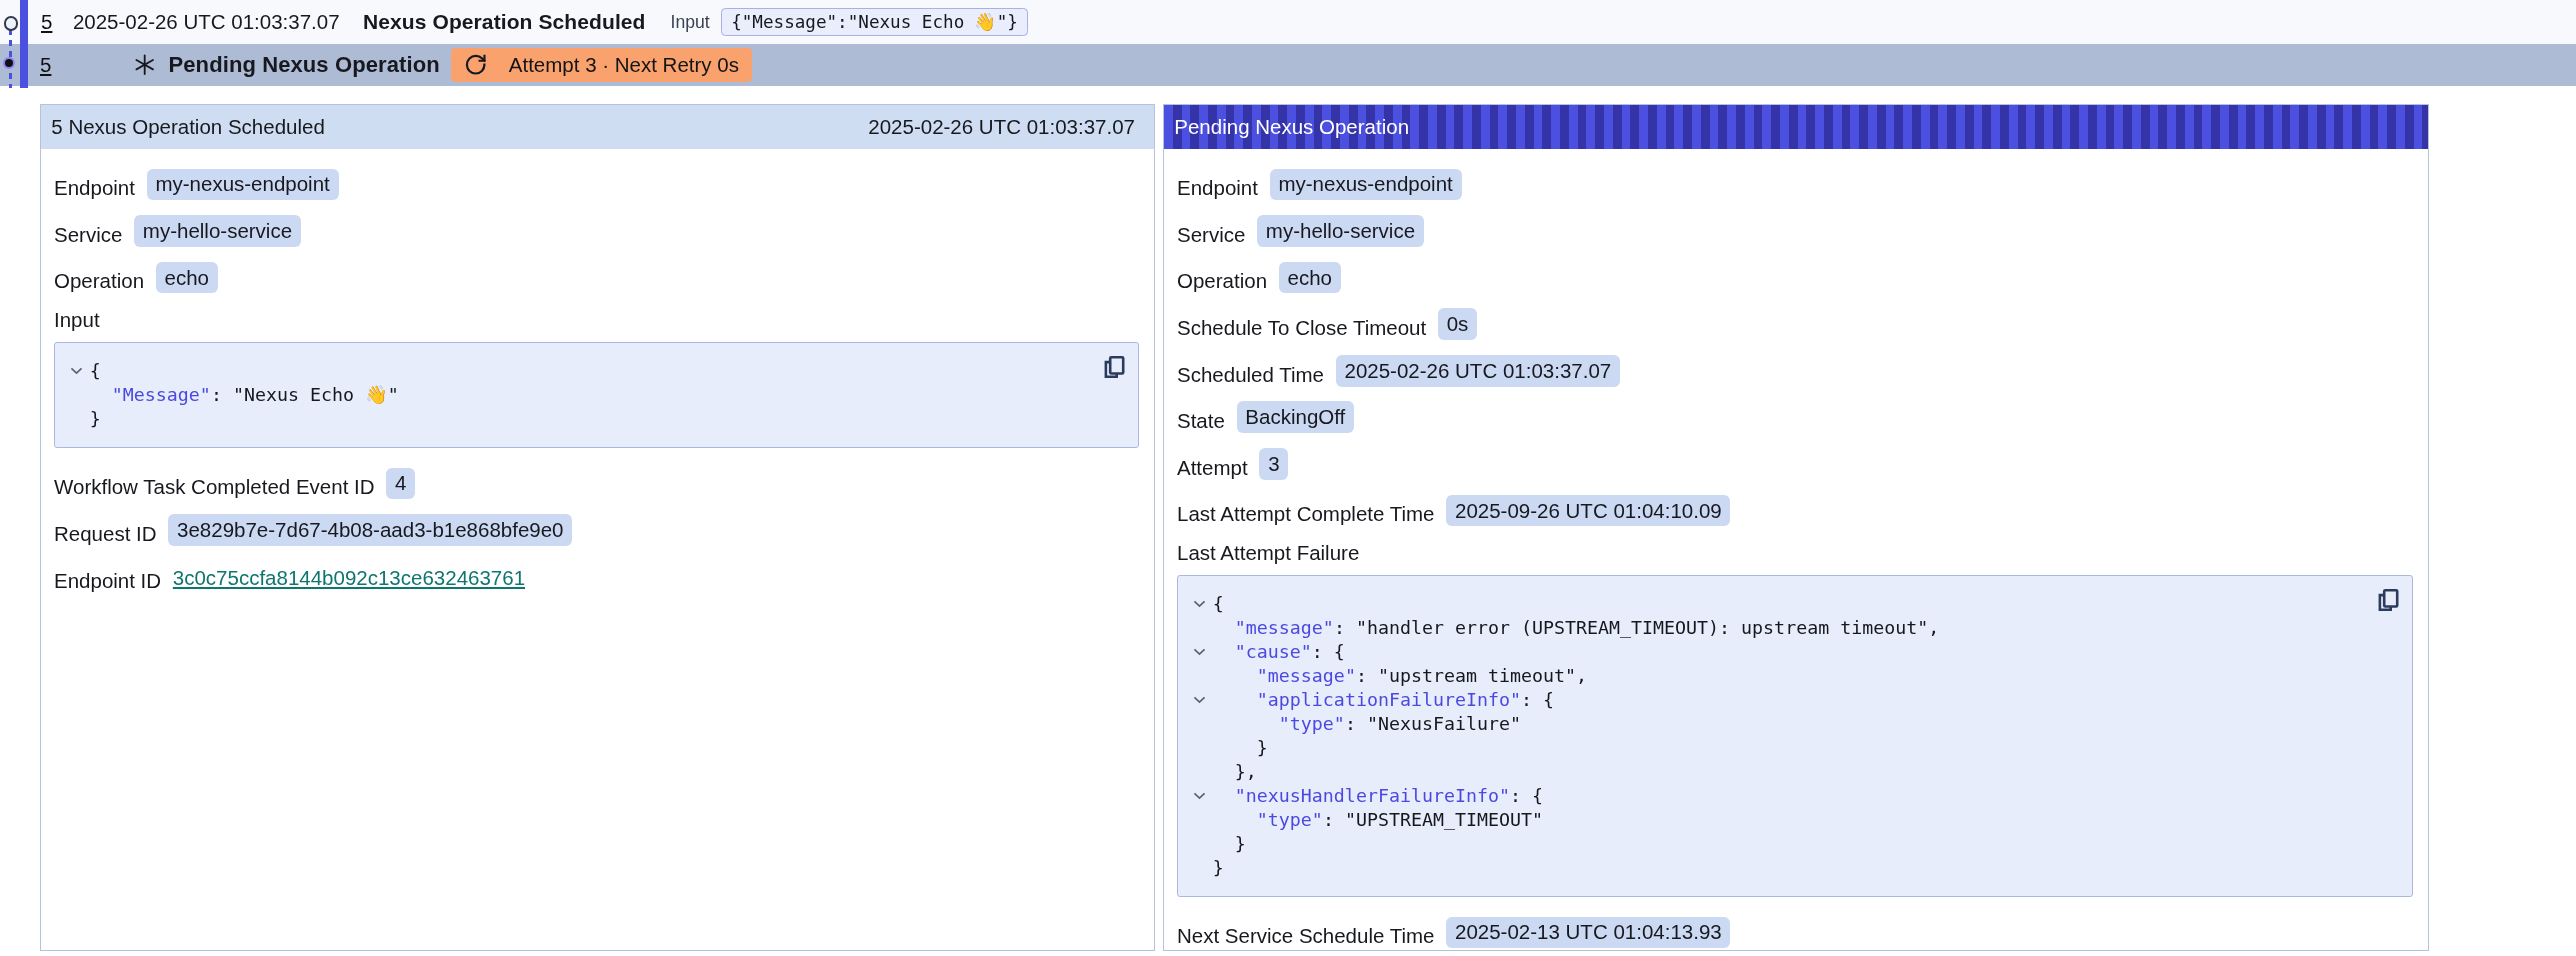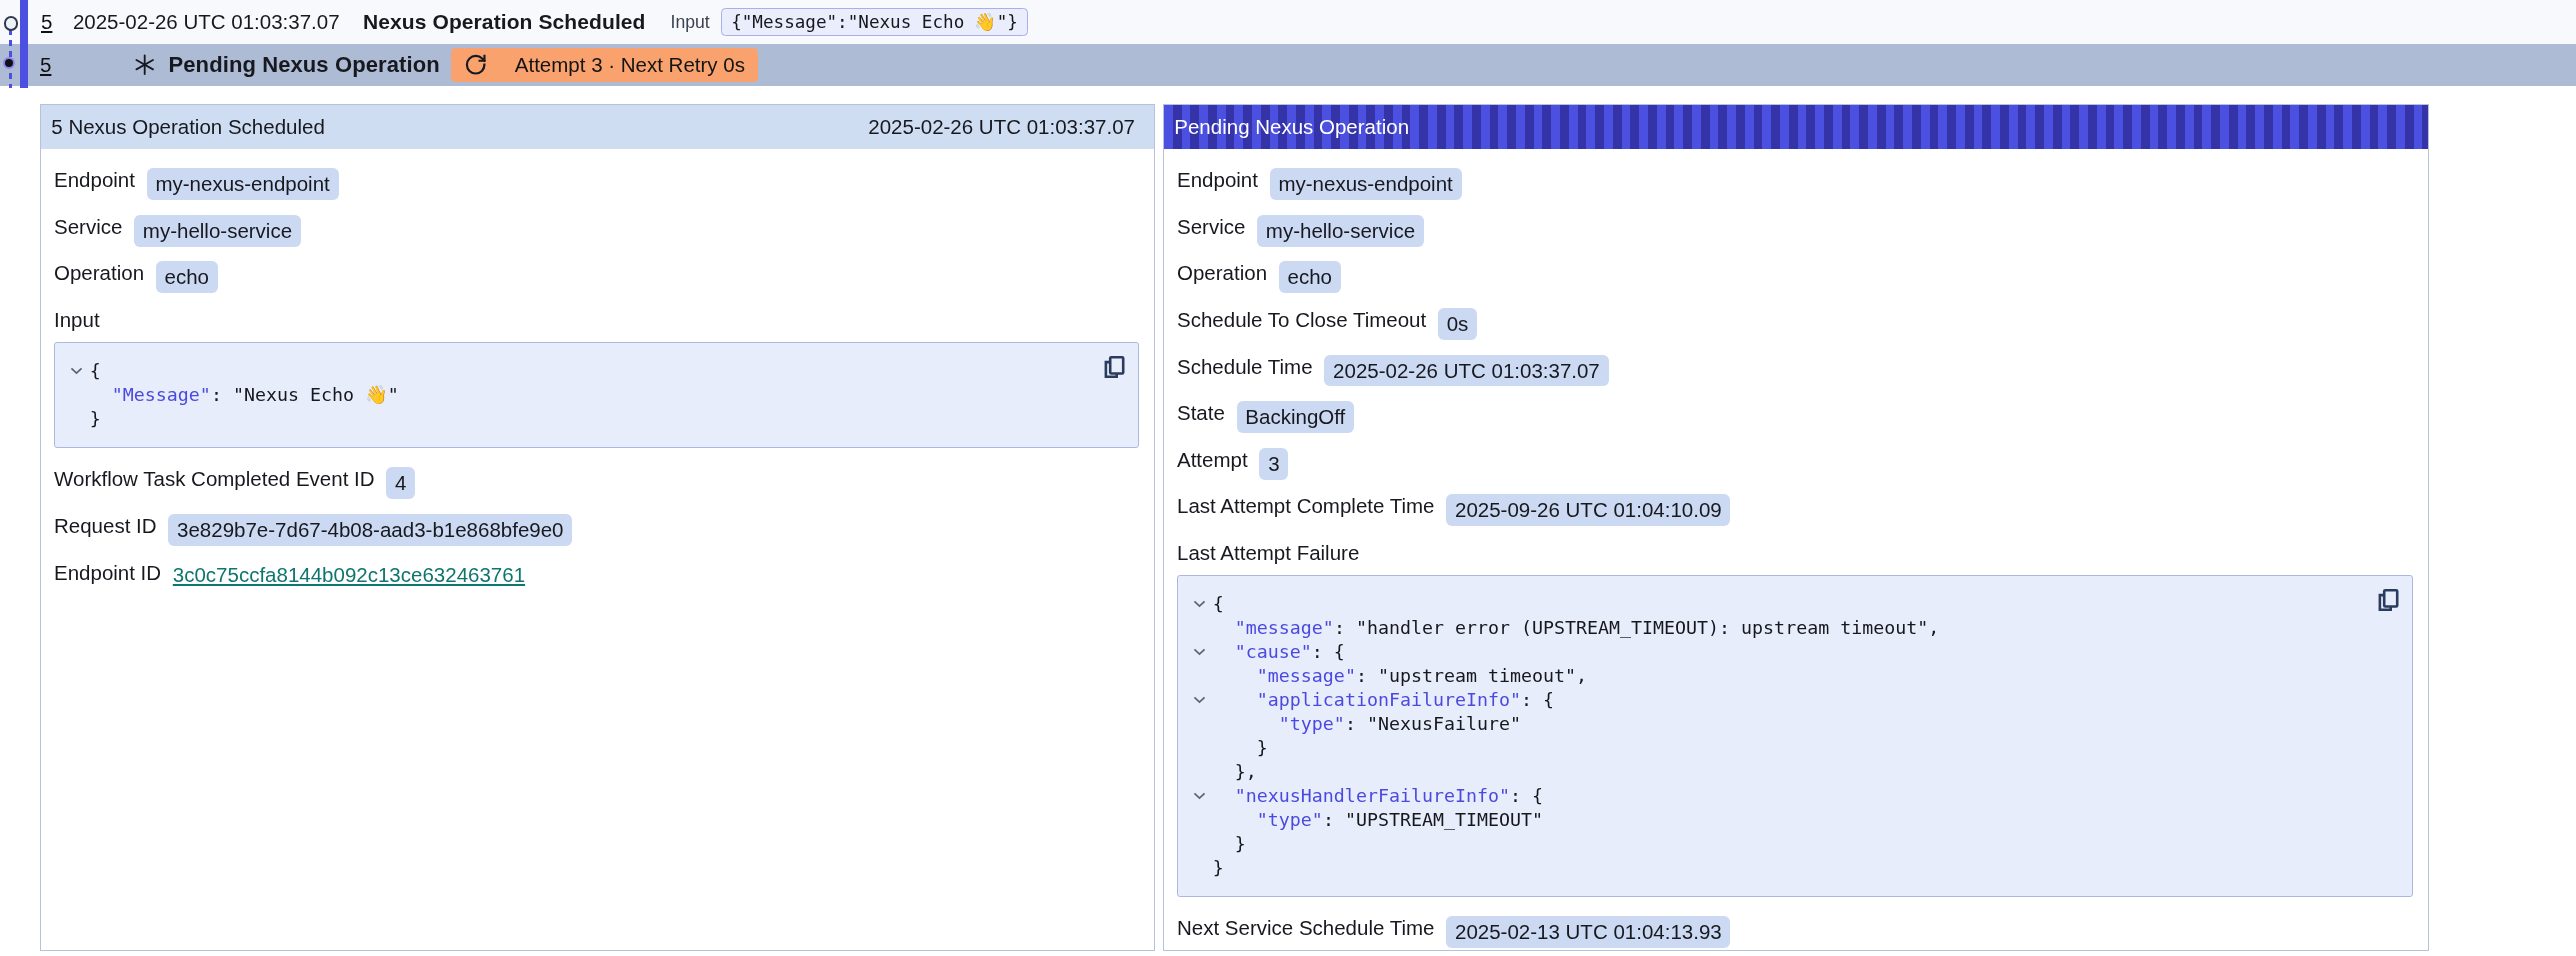--- a/index.html
+++ b/index.html
@@ -22,21 +22,21 @@
   .row-ts{font-size:20.5px;margin-left:20.5px;}
   .row-title{font-size:21px;font-weight:bold;margin-left:23.4px;letter-spacing:0.1px;text-align:center;}
   .input-label{font-size:17.6px;color:#3a4150;margin-left:25px;}
   .input-chip{
     margin-left:11.7px;font-family:"DejaVu Sans Mono",monospace;font-size:17.6px;color:#16181d;
     background:#e9edfc;border:1.5px solid #a7b1e8;border-radius:4.4px;padding:2.2px 8.8px;line-height:22px;
   }
   .asterisk-wrap{margin-left:82px;display:flex;align-items:center;}
   .row-pending .row-title{margin-left:11.7px;font-size:22px;}
   .attempt-badge{
-    margin-left:11.7px;display:inline-flex;align-items:center;gap:27px;background:var(--salmon);
+    margin-left:11.7px;display:inline-flex;align-items:center;gap:21px;background:var(--salmon);
     border-radius:4.4px;padding:3.7px 13px;font-size:20.5px;color:#141414;height:34px;
   }
   
   .tl-bar{position:absolute;left:20px;top:0;width:8px;height:88px;background:var(--indigo);}
   .tl-dash{position:absolute;left:8.8px;top:29px;width:3.7px;height:59px;
     background:repeating-linear-gradient(180deg,var(--indigo) 0 5.9px,transparent 5.9px 11px);}
   .tl-circle-open{position:absolute;left:3.7px;top:16px;width:14.6px;height:14.6px;border-radius:50%;
     background:#eef2fa;border:2.2px solid #323a4a;}
   .tl-circle-filled{position:absolute;left:2.9px;top:57px;width:12.4px;height:12.4px;border-radius:50%;
     background:#101013;border:2.2px solid #8d86f0;}
@@ -45,21 +45,21 @@
   .card{border:1.5px solid var(--card-border);background:#fff;height:847px;overflow:hidden;}
   .card-left{width:1115px;}
   .card-right{width:1266px;}
   .card-header{height:44px;display:flex;align-items:center;padding:0 19px 0 10.3px;font-size:20.5px;}
   .card-left .card-header{background:var(--panel-header-bg);}
   .card-right .card-header{
     background:repeating-linear-gradient(90deg,var(--indigo) 0 8.8px,var(--stripe-dark) 8.8px 17.6px);
     color:#fff;}
   .card-header .hdr-ts{margin-left:auto;}
   .card-body{padding:19px 14.6px 0 13px;}
-  .field-row{display:flex;align-items:flex-start;margin-bottom:14.6px;min-height:32px;font-size:20.5px;}
+  .field-row{display:flex;align-items:flex-end;margin-bottom:14.6px;min-height:32px;font-size:20.5px;}
   .field-label{margin-right:11.7px;white-space:nowrap;}
   .field-badge{background:var(--badge-bg);border-radius:5.9px;padding:2.9px 8.8px;line-height:26px;display:inline-block;}
   .field-link{text-decoration:underline;color:#0f766e;padding:2.9px 0;cursor:pointer;}
   .section-label{font-size:20.5px;margin:2.9px 0 10.3px;}
   .code-block{
     position:relative;background:var(--code-bg);border:1.5px solid var(--code-border);border-radius:2.9px;
     padding:16px 44px 16px 8.8px;font-family:"DejaVu Sans Mono",monospace;font-size:18.3px;
     line-height:24px;color:#16181d;margin-bottom:19px;
   }
   .code-line{display:flex;}
@@ -182,21 +182,21 @@
           </div>
           <div class="field-row">
             <span class="field-label">Operation</span>
             <span class="field-badge">echo</span>
           </div>
           <div class="field-row">
             <span class="field-label">Schedule To Close Timeout</span>
             <span class="field-badge">0s</span>
           </div>
           <div class="field-row">
-            <span class="field-label">Schedule Time</span>
+            <span class="field-label">Scheduled Time</span>
             <span class="field-badge">2025-02-26 UTC 01:03:37.07</span>
           </div>
           <div class="field-row">
             <span class="field-label">State</span>
             <span class="field-badge">BackingOff</span>
           </div>
           <div class="field-row">
             <span class="field-label">Attempt</span>
             <span class="field-badge">3</span>
           </div>

